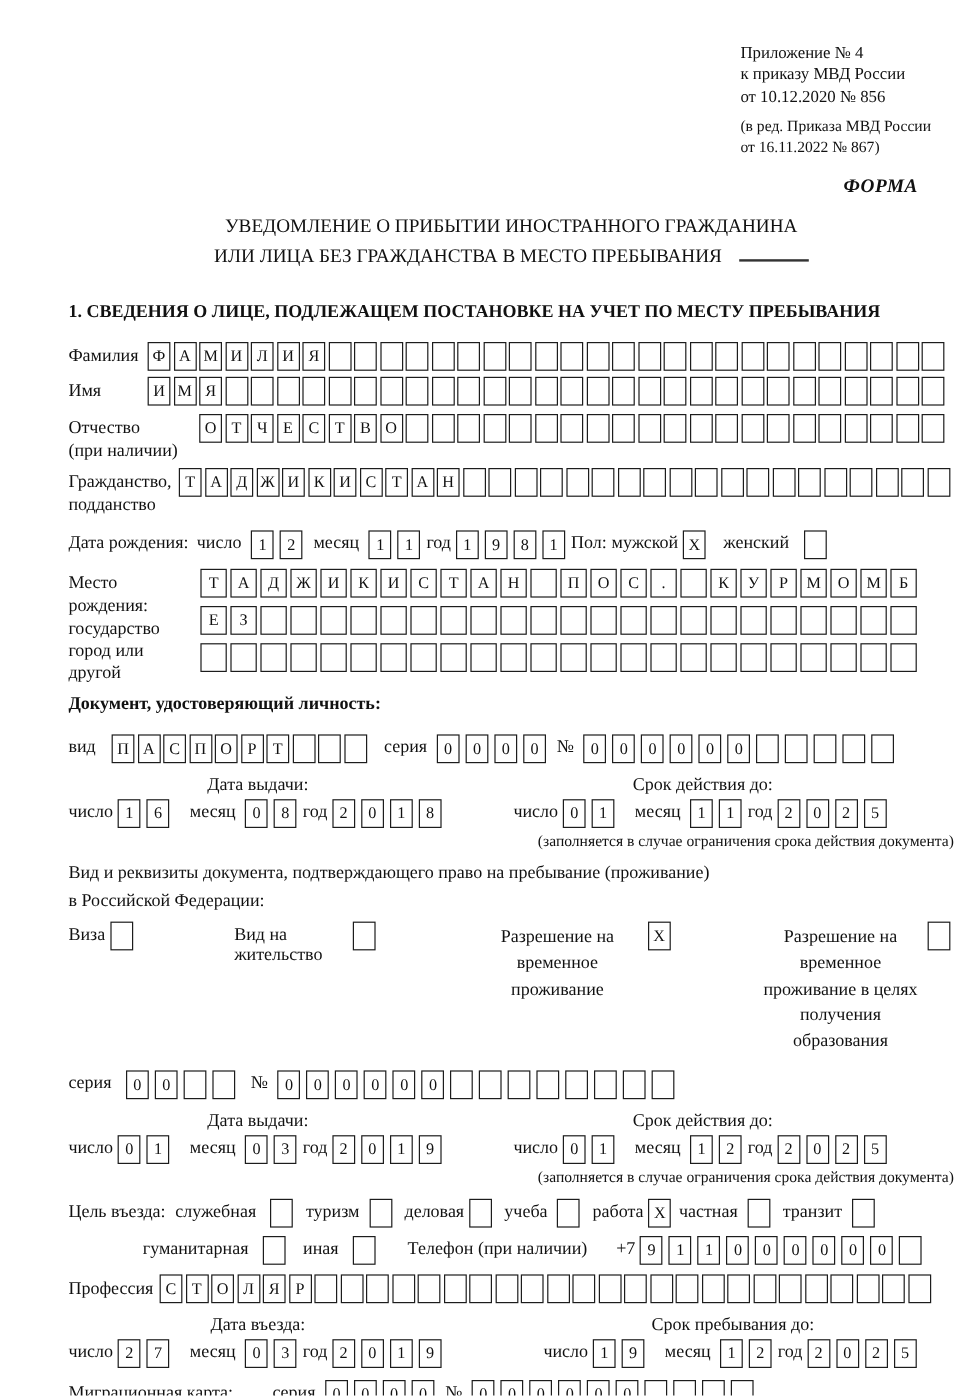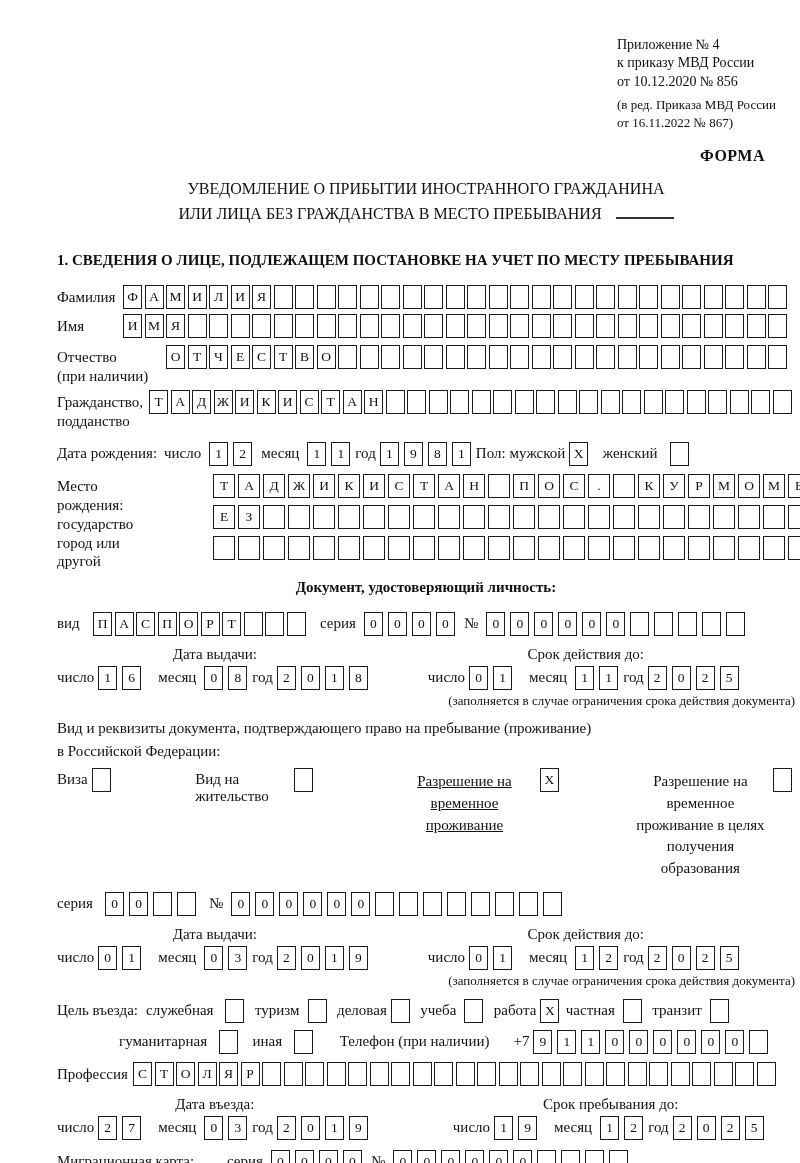--- a/index.html
+++ b/index.html
@@ -8,21 +8,21 @@
     width:800px; height:1163px; overflow:hidden;
     font-family:"Liberation Serif","DejaVu Serif",serif;
     color:#111; font-size:15px;
     padding:36px 5px 20px 57px; position:relative;
   }
   .content { width:738px; }
   
   .hdr { margin-left:560px; width:178px; font-size:14px; line-height:1.32; }
   .hdr-sub { font-size:13px; }
   .hdr-sub.first { margin-top:5px; }
-  .forma { text-align:right; padding-right:30px; font-weight:bold; font-size:16px; margin-top:16px; letter-spacing:.5px; }
+  .forma { text-align:right; padding-right:30px; font-weight:bold; font-size:16px; margin-top:16px; letter-spacing:.5px;font-style:italic; }
   
   .title { text-align:center; font-weight:normal; font-size:16px; margin-top:12px; line-height:1.55; }
   .blank-line { display:inline-block; width:58px; border-bottom:2px solid #333; margin-left:14px; vertical-align:baseline; }
   .sec1 { font-weight:bold; font-size:15px; margin-top:26px; }
   
   .frow { display:flex; align-items:flex-start; margin-top:6px; }
   .flabel { flex:none; line-height:1.25; padding-top:3px; }
   .cells { display:flex; flex-wrap:nowrap; flex:none; }
   .cell {
     width:19px; height:24px; border:1.6px solid #1c1c1c; background:#fff;
@@ -36,21 +36,21 @@
   .stack > div:last-child { margin-bottom:0; }
   .inline-lbl { padding-top:3px; flex:none; }
   .gap4{width:4px;flex:none}.gap8{width:8px;flex:none}.gap12{width:12px;flex:none}
   .gap16{width:16px;flex:none}.gap24{width:24px;flex:none}
   
   .dates-row { display:flex; margin-top:10px; }
   .dg-title { text-align:center; margin-bottom:3px; }
   .dg-row { display:flex; align-items:flex-start; }
   .dg-row .inline-lbl { padding-top:3px; }
   .note { text-align:right; font-size:13px; margin-top:3px; }
-  .center-bold { text-align:center; font-weight:bold; margin-top:8px; font-size:15px; }
+  .center-bold { font-weight:bold; margin-top:8px; font-size:15px; }
   .para { margin-top:8px; line-height:1.5; }
   
   .opts-row { display:flex; align-items:flex-start; margin-top:6px;gap:29px; }
   .opt { display:flex; align-items:flex-start; }
   .opt-label { padding-top:3px; }
   .opt-label.multi { text-align:center; line-height:1.45; padding-top:3px; }
 </style>
 </head>
 <body>
 
@@ -257,21 +257,21 @@
         <span class="cell">X</span>
       </div>
       <span class="gap12"></span>
     <span class="inline-lbl">женский</span>
       <span class="gap12"></span>
     <div class="cells">
         <span class="cell"></span>
       </div>
   </div>
 
-  <div class="frow" style="margin-top:8px;gap:46px;">
+  <div class="frow" style="margin-top:8px;">
     <div class="flabel" style="width:110px;">
       <div>Место рождения:</div>
       <div>государство</div>
       <div>город или другой</div>
     </div>
     <div class="stack">
       <div class="cells wide">
           <span class="cell">Т</span>
           <span class="cell">А</span>
           <span class="cell">Д</span>
@@ -467,21 +467,21 @@
     <span class="gap24"></span>
     <div class="opt">
       <span class="opt-label">Вид на жительство</span>
         <span class="gap16"></span>
       <div class="cells">
           <span class="cell"></span>
         </div>
     </div>
     <span class="gap24"></span>
     <div class="opt">
-      <div class="opt-label multi" style="max-width:188px;text-decoration:underline;">Разрешение на временное проживание</div>
+      <div class="opt-label multi" style="max-width:188px;">Разрешение на временное проживание</div>
         <span class="gap8"></span>
       <div class="cells">
           <span class="cell">X</span>
         </div>
     </div>
     <span class="gap16"></span>
     <div class="opt">
       <div class="opt-label multi" style="max-width:182px;text-align:center;">Разрешение на временное проживание в целях получения образования</div>
         <span class="gap8"></span>
       <div class="cells">

